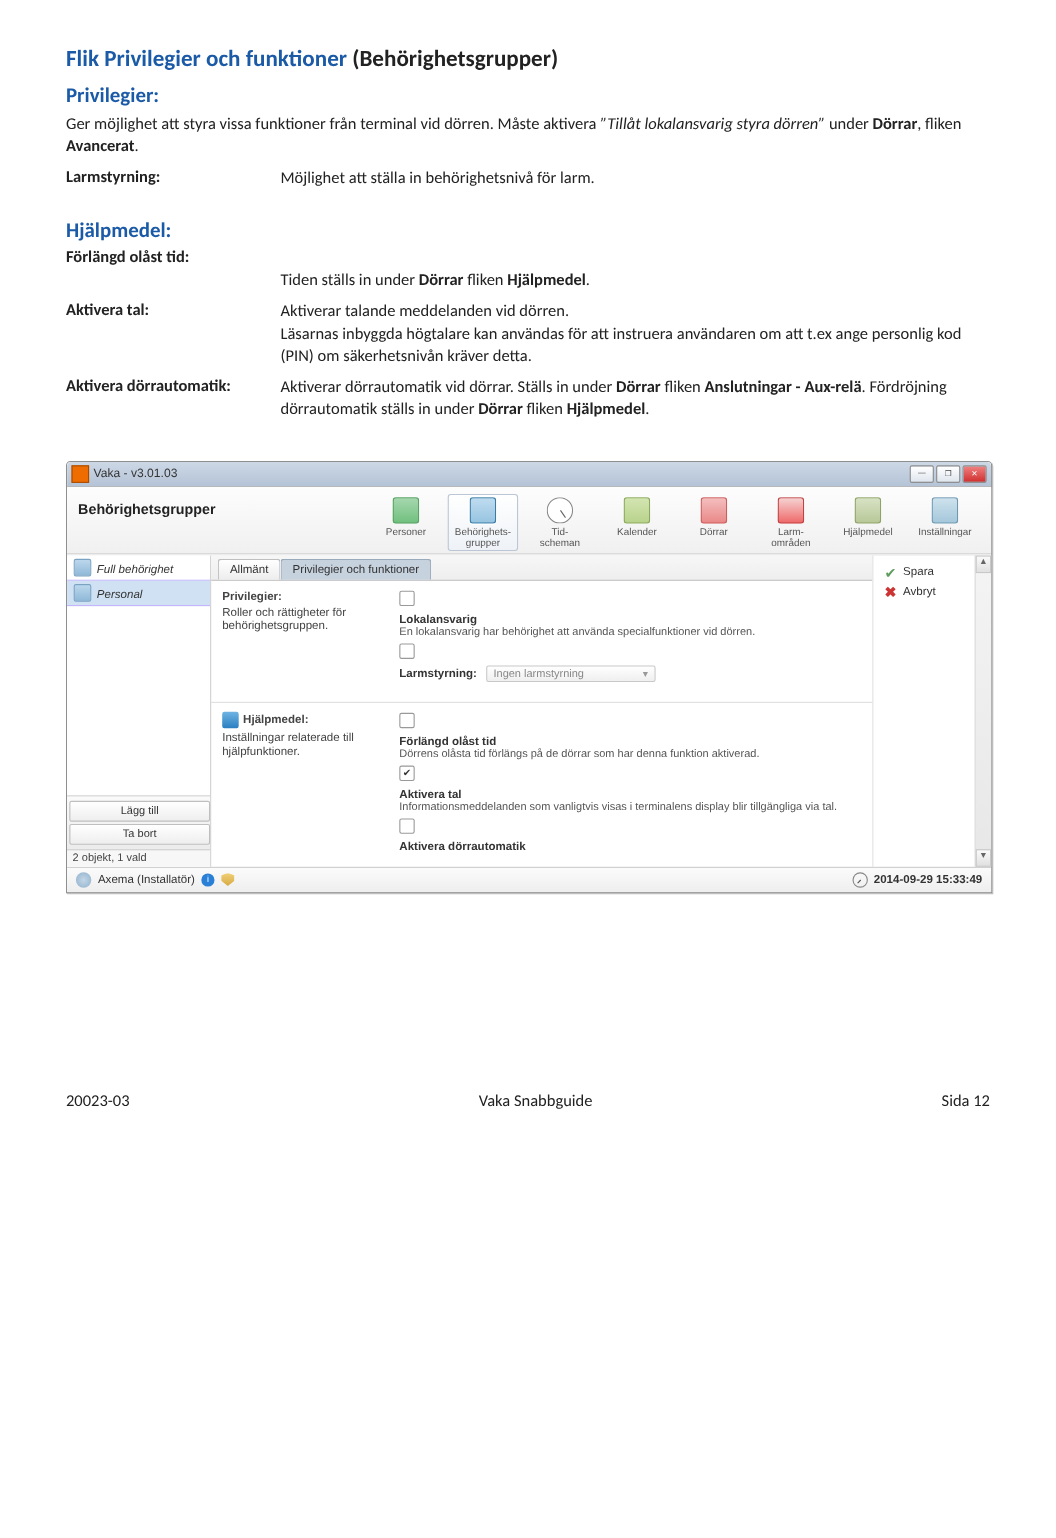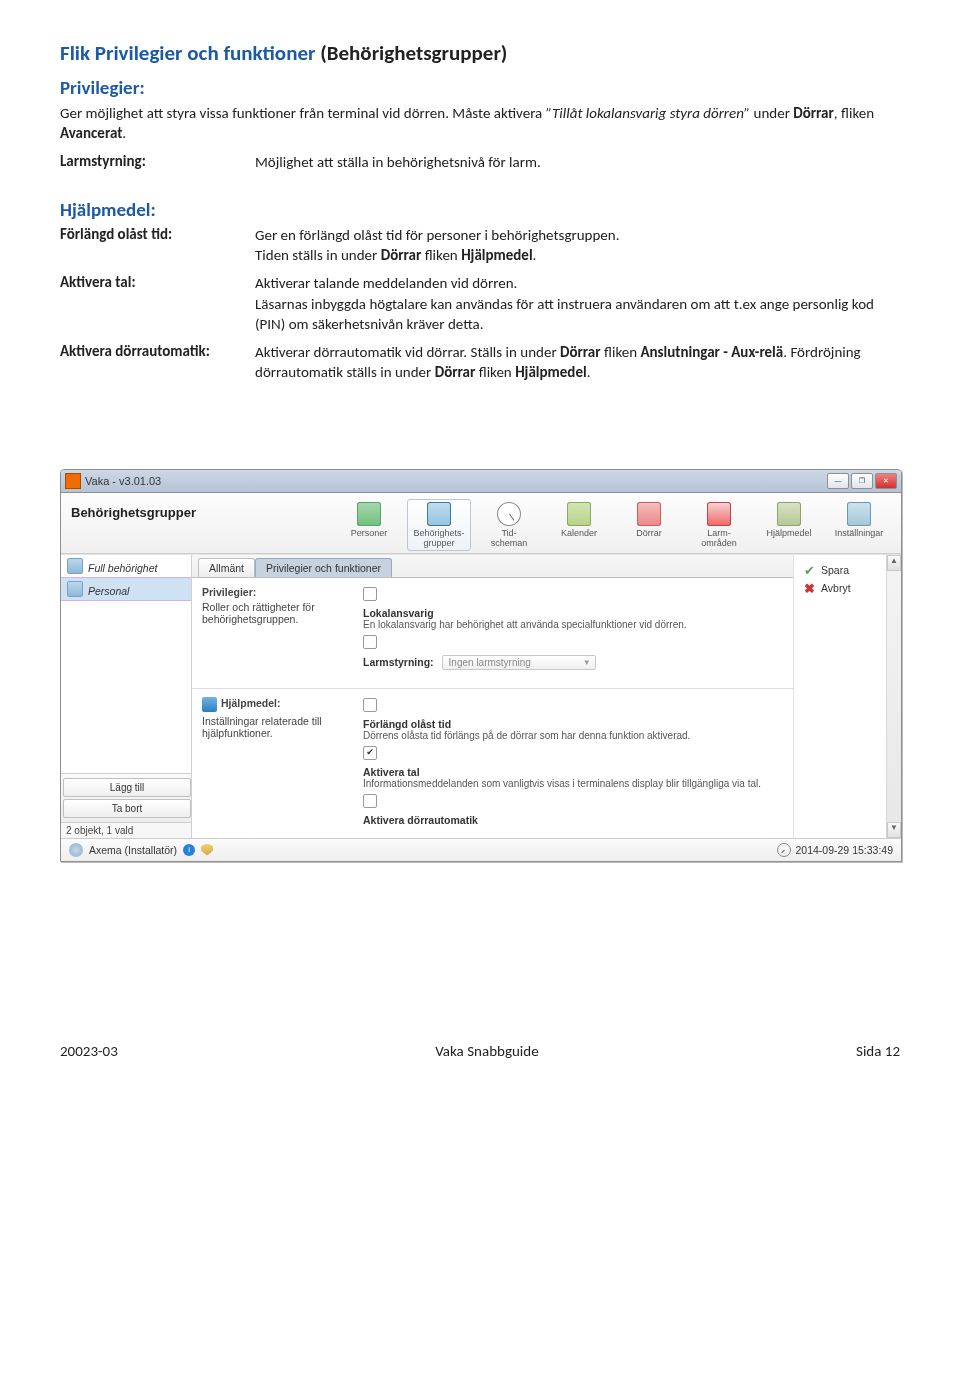--- a/index.html
+++ b/index.html
@@ -37,21 +37,21 @@
   .def-body {
     flex: 1;
     font-size: 15px;
     line-height: 1.35;
   }
   .italic { font-style: italic; }
   b { font-weight: bold; }
 
   
   .app-window {
-    margin-top: 86px;
+    margin-top: 36px;
     border: 1px solid #8f8f8f;
     border-radius: 4px 4px 0 0;
     width: 840px;
     font-family: "Segoe UI", Tahoma, sans-serif;
     font-size: 11px;
     color: #333;
     box-shadow: 1px 1px 0 #bbb;
   }
   .titlebar {
     height: 22px;
@@ -264,21 +264,21 @@
     border-top:1px solid #ccc;
     background:linear-gradient(#fbfbfb,#eee);
     display:flex; align-items:center; justify-content:space-between;
     padding:0 8px;
     font-size:10.5px; color:#333;
   }
   .sb-left { display:flex; align-items:center; gap:6px;}
   .sb-left .avatar {width:14px;height:14px;border-radius:50%;background:radial-gradient(#c3d6e6,#8fb0cc);}
   .sb-left .info-i{width:12px;height:12px;border-radius:50%;background:#2a7fd7;color:#fff;font-size:8px;text-align:center;line-height:12px;}
   .sb-left .shield{width:12px;height:12px;background:linear-gradient(#f0cf76,#d6a840);clip-path:polygon(50% 0,100% 20%,100% 60%,50% 100%,0 60%,0 20%);}
-  .sb-right { display:flex; align-items:center; gap:5px;}
+  .sb-right { display:flex; align-items:center; gap:5px;font-weight:bold;}
   .sb-right .clk{width:12px;height:12px;border:1px solid #888;border-radius:50%;position:relative;}
   .sb-right .clk::after{content:"";position:absolute;left:50%;top:50%;width:1px;height:4px;background:#555;transform-origin:top;transform:rotate(45deg);}
   .section-sep{
     border-top:1px solid #dedede;
     margin-top:6px; padding-top:8px;
   }
   .footer {
     margin-top:180px;
     display:flex;
     justify-content:space-between;
@@ -304,21 +304,21 @@
 <div class="def-row">
   <div class="def-label">Larmstyrning:</div>
   <div class="def-body">Möjlighet att ställa in behörighetsnivå för larm.</div>
 </div>
 
 <h2 style="margin-top:26px;">Hjälpmedel:</h2>
 
 <div class="def-row">
   <div class="def-label">Förlängd olåst tid:</div>
   <div class="def-body">
-    <span>Ger en förlängd olåst tid för personer i behörighetsgruppen.</span><br>
+    <br>
     <span>Tiden ställs in under </span><b>Dörrar</b><span> fliken </span><b>Hjälpmedel</b><span>.</span>
   </div>
 </div>
 
 <div class="def-row">
   <div class="def-label">Aktivera tal:</div>
   <div class="def-body" style="white-space:pre-line;">Aktiverar talande meddelanden vid dörren.
 Läsarnas inbyggda högtalare kan användas för att instruera användaren om att t.ex ange personlig kod (PIN) om säkerhetsnivån kräver detta.</div>
 </div>
 

